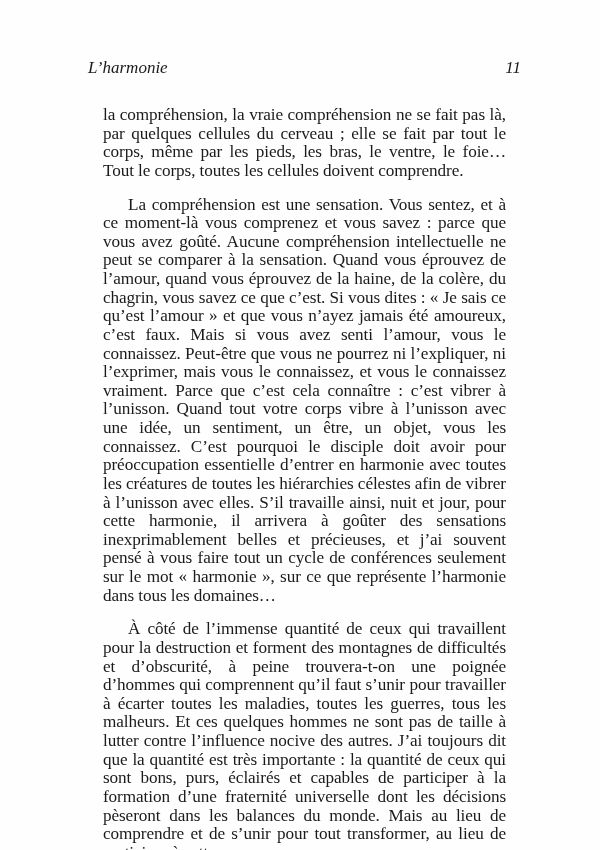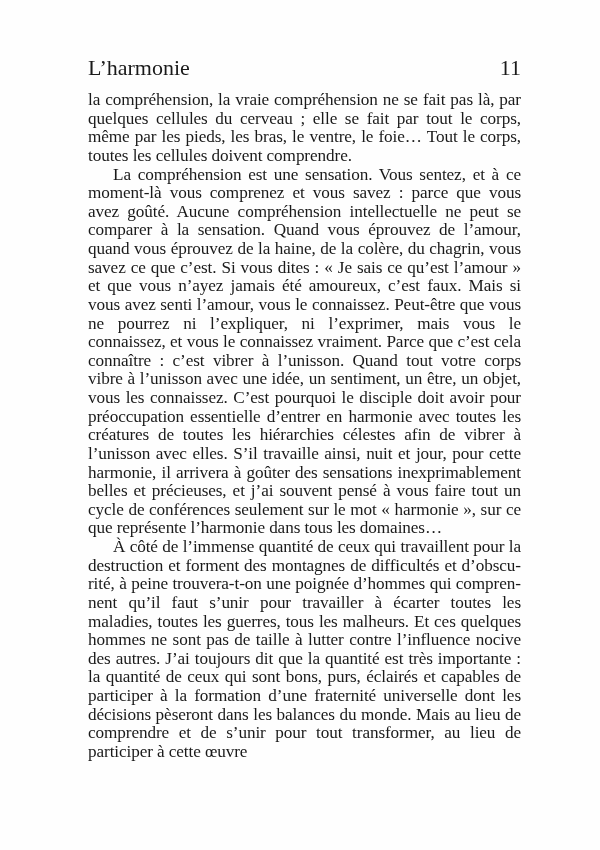--- a/index.html
+++ b/index.html
@@ -20,38 +20,39 @@
       left: 0; top: 0;
       width: 600px; height: 850px;
       background: #fefefe;
     }
     .running-head {
       position: absolute;
       left: 88px;
       top: 58px;
       width: 433px;
       height: 20px;
-      font-size: 22px;
+      font-style: italic;
+      font-size: 17px;
       line-height: 20px;
     }
     .running-head .title { position: absolute; left: 0; top: 0; }
     .running-head .folio { position: absolute; right: 0; top: 0; }
     .body-text {
       position: absolute;
       left: 88px;
       top: 91px;
       width: 433px;
       font-size: 17.2px;
       line-height: 18.62px;
       text-align: justify;
       hyphens: manual;
       letter-spacing: -0.1px;
     }
     .body-text p {
-      margin: 0;
+      margin: 15px;
       text-indent: 0;
     }
     .body-text p.indent {
       text-indent: 25px;
     }
   </style>
 </head>
 <body>
 
 <div class="page">

